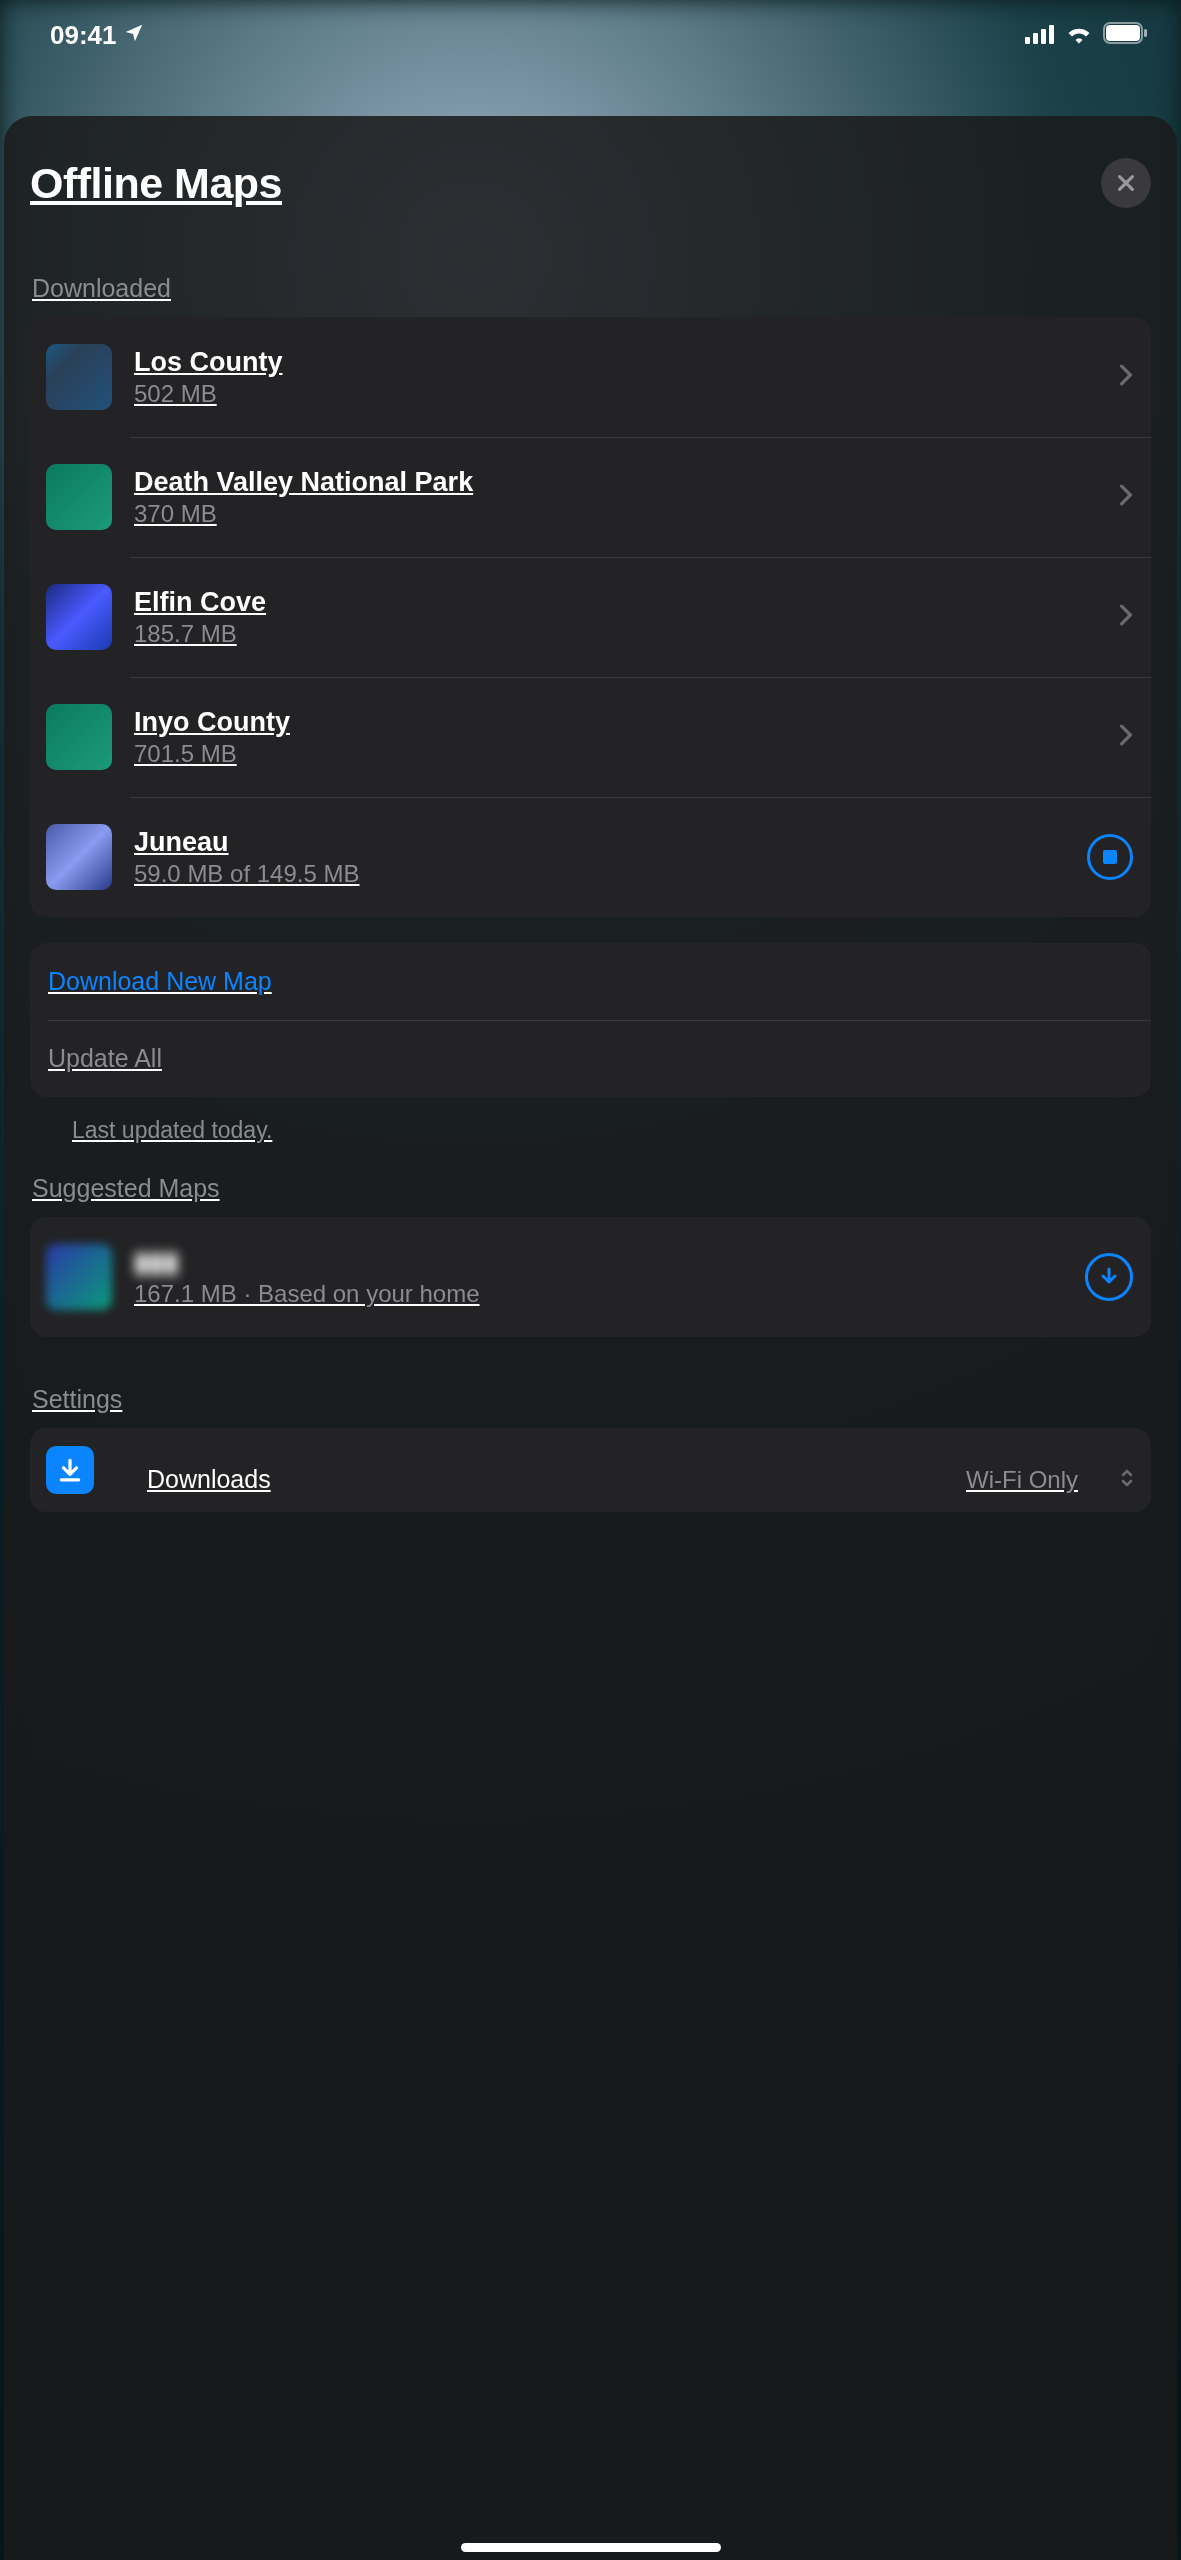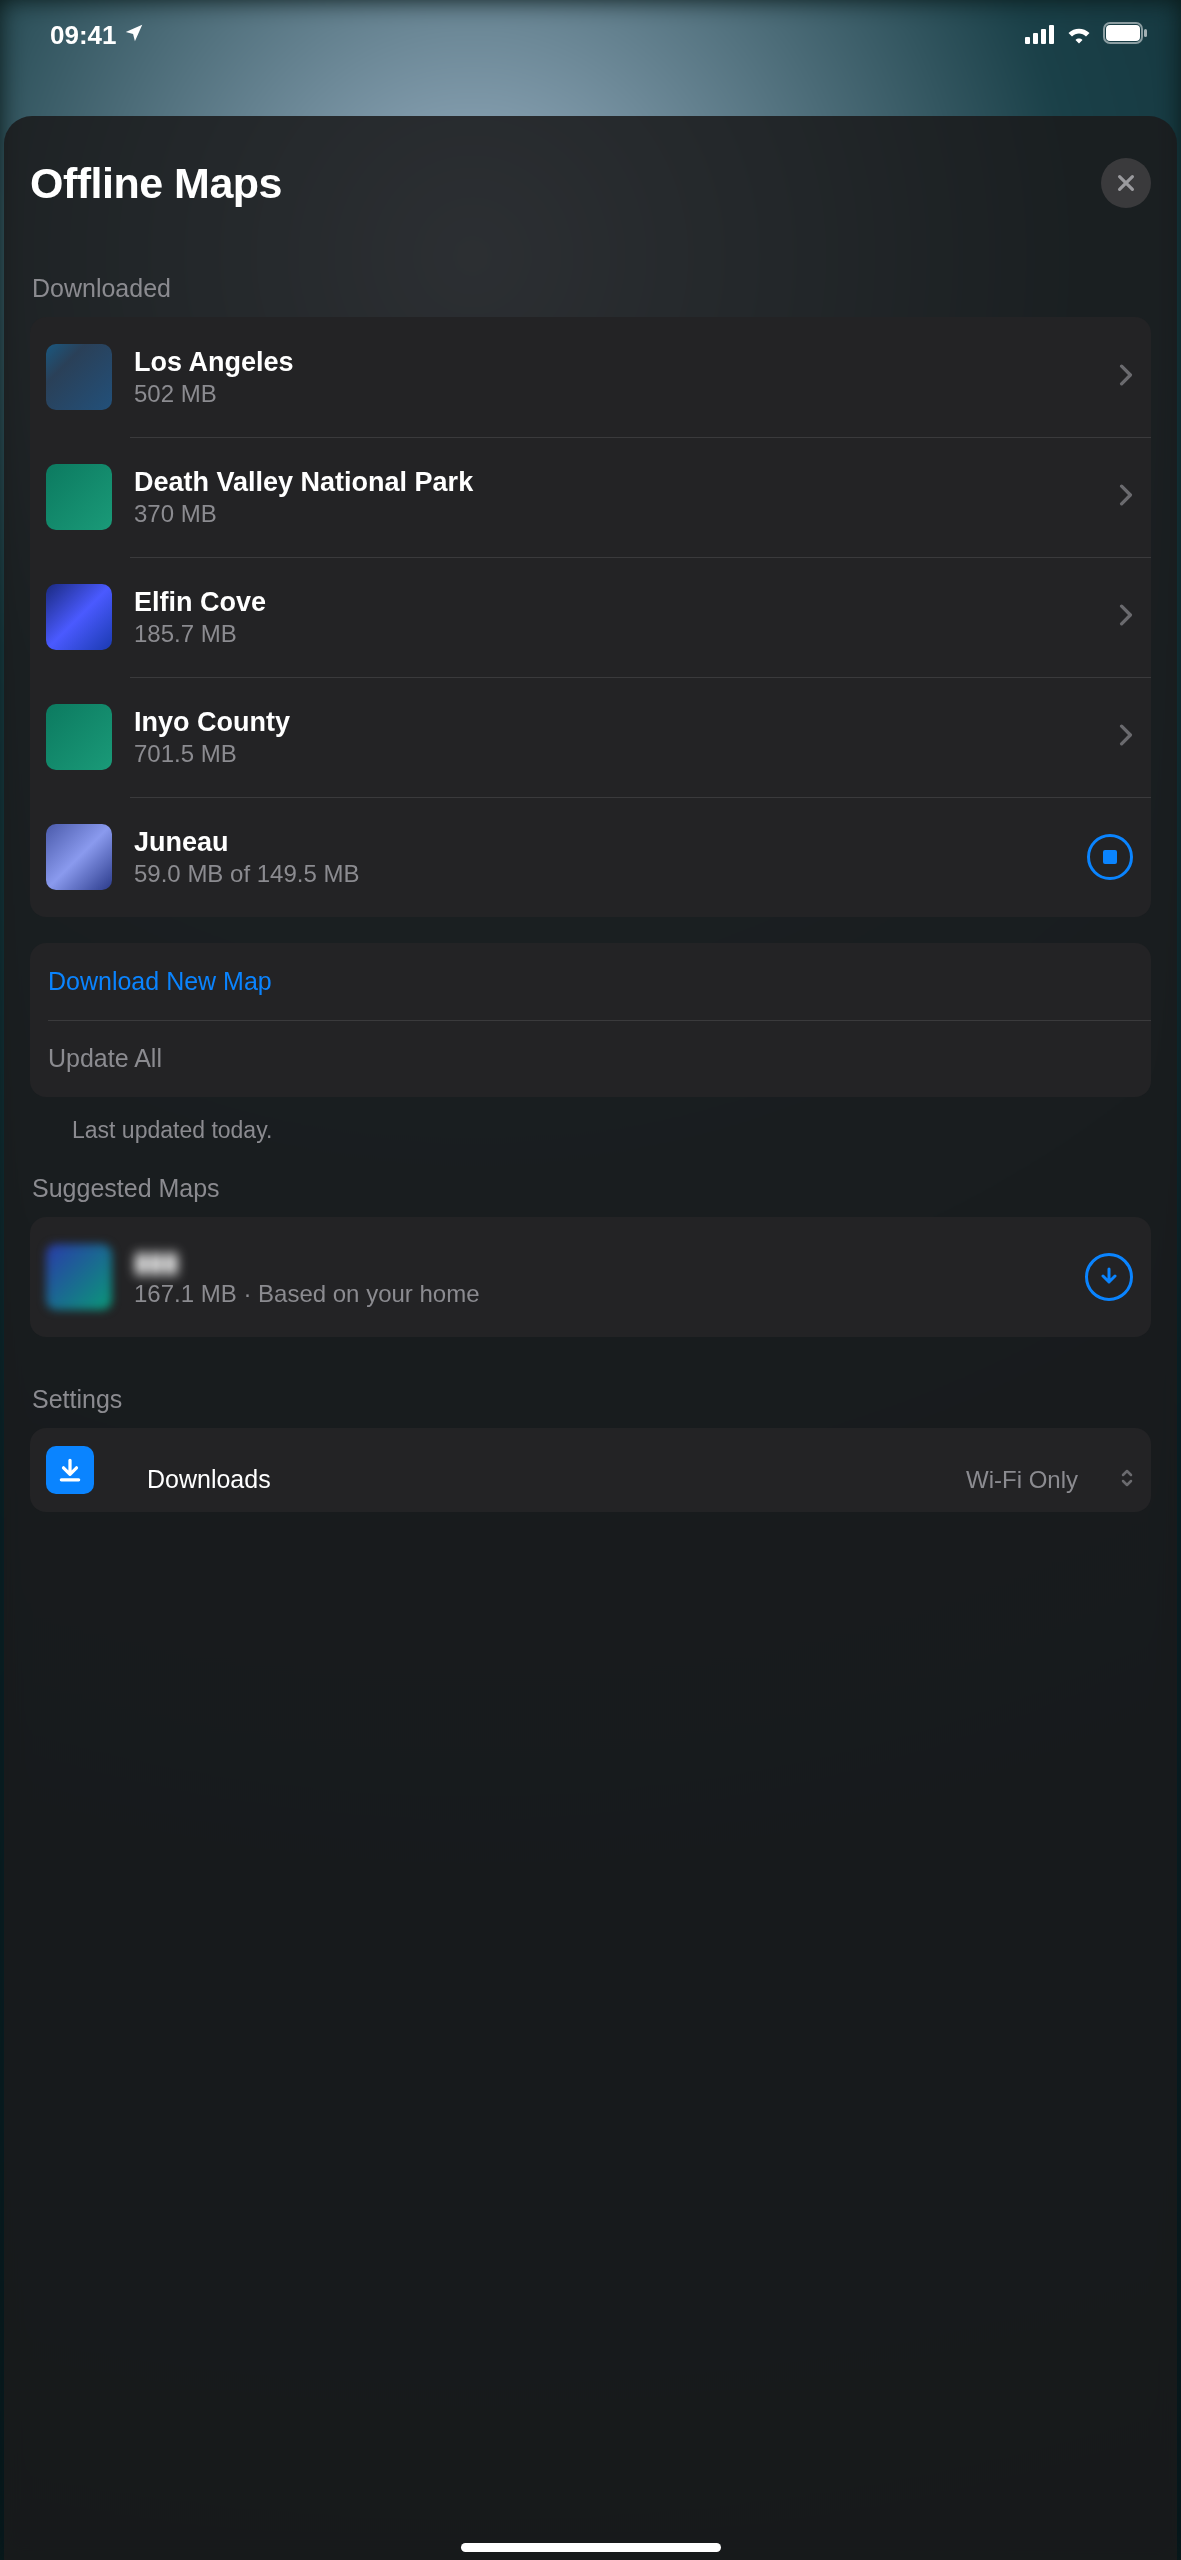--- a/index.html
+++ b/index.html
@@ -2,21 +2,21 @@
 <html><head>
 <meta charset="utf-8">
 <style>
   * { margin:0; padding:0; box-sizing:border-box; font-family:-apple-system,BlinkMacSystemFont,"SF Pro Text","Helvetica Neue",sans-serif; -webkit-font-smoothing:antialiased; }
   html,body { width:723px; height:1561px; background:#0a1a1a; overflow:hidden; }
   .phone-bg { position:absolute; inset:0; background:radial-gradient(circle at 40% 10%,#9eb4c7 0%,#1a4048 25%,#082028 55%,#04141a 100%); filter:blur(12px); }
   .status-bar { position:absolute; top:0; left:16px; right:0; height:70px; display:flex; align-items:center; justify-content:space-between; padding:0 34px; color:#fff; font-size:26px; font-weight:600; z-index:5; }
   .status-left { display:flex; align-items:center; gap:6px; }
   .status-right { display:flex; align-items:center; gap:10px; }
   .loc-icon,.bars-icon,.wifi-icon,.batt-icon { display:inline-block; }
-  .sheet { position:absolute; top:116px; left:4px; right:4px; bottom:0; background:#1a1a1cdd; border-radius:28px 28px 0 0; padding:0 26px 0 26px; color:#fff; }
+  .sheet { position:absolute; top:116px; left:4px; right:4px; bottom:0; background:#1a1a1cdd; border-radius:28px 28px 0 0; padding:0 26px 0 26px; color:#fff;text-decoration:underline; }
   .sheet-header { display:flex; align-items:center; justify-content:space-between; padding:42px 0 36px 0; }
   .sheet-title { font-size:43px; font-weight:700; letter-spacing:-0.5px; }
   .close-btn { width:50px; height:50px; border-radius:50%; background:#3a3a3c; display:flex; align-items:center; justify-content:center; cursor:pointer; }
   .section-label { color:#8b8b90; font-size:25px; font-weight:400; margin:30px 0 14px 2px; }
   .section-label.settings { margin-top:48px; }
   .card { background:#232325; border-radius:16px; overflow:hidden; }
   .row { display:flex; align-items:center; padding:17px 18px 17px 16px; min-height:120px; position:relative; cursor:pointer; }
   .row + .row::before { content:""; position:absolute; top:0; left:100px; right:0; height:1px; background:#3a3a3c; }
   .thumb { width:66px; height:66px; border-radius:10px; flex:0 0 auto; margin-right:22px; background:#135c58; }
   .thumb.la { background:linear-gradient(135deg,#1a5880 0%,#2a4058 30%,#22507a 100%); }
@@ -93,21 +93,21 @@
         </svg>
     </div>
   </div>
 
   <div class="section-label">Downloaded</div>
 
   <div class="card">
     <div class="row">
       <div class="thumb la"></div>
       <div class="row-text">
-        <span class="row-title">Los Angeles</span>
+        <span class="row-title">Los County</span>
         <span class="row-sub">502 MB</span>
       </div>
       <span class="chev">
         <svg width="14" height="22" viewBox="0 0 12 20" fill="none" stroke="currentColor" stroke-width="3" stroke-linecap="round" stroke-linejoin="round">
             <path d="M2 2l8 8-8 8"></path>
           </svg>
       </span>
     </div>
     <div class="row">
       <div class="thumb dv"></div>

